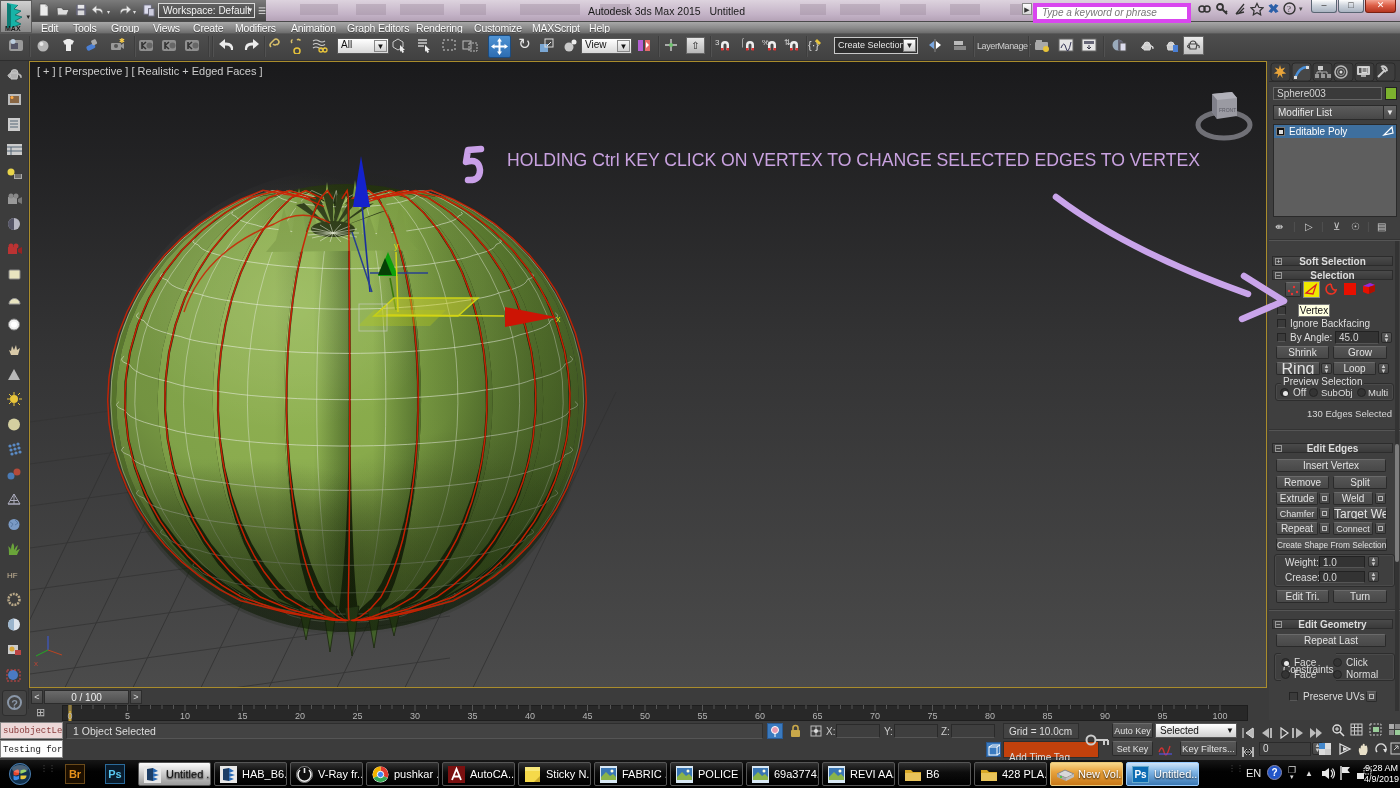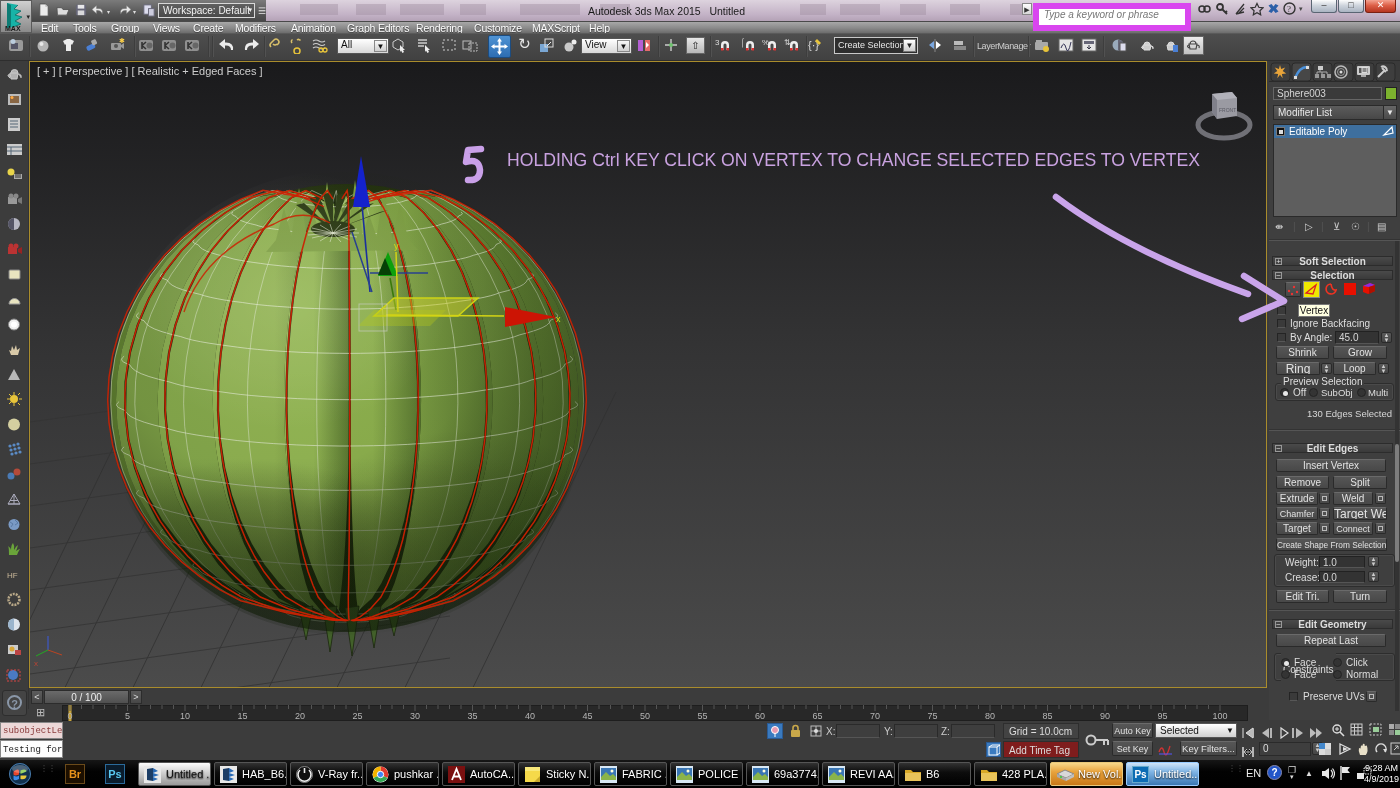--- a/index.html
+++ b/index.html
@@ -77,21 +77,21 @@
     <div class="abs" style="left:460px;top:4px;width:26px;height:11px;background:#9a8a9c;opacity:0.4;z-index:2"></div>
     <div class="abs" style="left:520px;top:4px;width:60px;height:11px;background:#9a8a9c;opacity:0.4;z-index:2"></div>
     <div class="abs" style="left:600px;top:4px;width:30px;height:11px;background:#9a8a9c;opacity:0.4;z-index:2"></div>
     <div class="abs" style="left:800px;top:4px;width:26px;height:11px;background:#9a8a9c;opacity:0.4;z-index:2"></div>
     <div class="abs" style="left:840px;top:4px;width:40px;height:11px;background:#9a8a9c;opacity:0.4;z-index:2"></div>
     <div class="abs" style="left:900px;top:4px;width:26px;height:11px;background:#9a8a9c;opacity:0.4;z-index:2"></div>
     <div class="abs" style="left:950px;top:4px;width:30px;height:11px;background:#9a8a9c;opacity:0.4;z-index:2"></div>
     <div class="abs" style="left:1010px;top:4px;width:20px;height:11px;background:#9a8a9c;opacity:0.4;z-index:2"></div>
     <div class="abs" style="left:588px;top:5px;width:260px;color:#1a1a1a;font-size:10.5px;z-index:3">Autodesk 3ds Max 2015&nbsp;&nbsp;&nbsp;Untitled</div>
     <div class="abs" style="left:1022px;top:3px;width:10px;height:12px;background:linear-gradient(#fdfdfd,#d8d8d8);border:1px solid #888;color:#333;font-size:7px;text-align:center;line-height:11px;z-index:3">▶</div>
-    <div class="abs" style="left:1033px;top:3px;width:158px;height:28px;background:#fff;border:6px solid #d946ef;color:#777;font-size:10px;font-style:italic;padding-left:5px;z-index:3">Type a keyword or phrase</div>
+    <div class="abs" style="left:1033px;top:3px;width:158px;height:20px;background:#fff;border:4px solid #d946ef;color:#777;font-size:10px;font-style:italic;padding-left:5px;z-index:3">Type a keyword or phrase</div>
     <div class="abs" style="left:1197px;top:2px;z-index:3"><svg width="14" height="14" viewBox="0 0 14 14">
         <circle cx="5" cy="7" r="3" fill="none" stroke="#333" stroke-width="1.5"></circle>
         <circle cx="10" cy="7" r="3" fill="none" stroke="#333" stroke-width="1.5"></circle>
       </svg></div>
     <div class="abs" style="left:1215px;top:2px;z-index:3"><svg width="14" height="14" viewBox="0 0 14 14">
         <circle cx="5" cy="5" r="3" fill="none" stroke="#333" stroke-width="1.8"></circle>
         <path d="M7,7 l5,5 m-2,-1 l2,-2" stroke="#333" stroke-width="1.8" fill="none"></path>
       </svg></div>
     <div class="abs" style="left:1233px;top:2px;z-index:3"><svg width="14" height="14" viewBox="0 0 14 14">
         <path d="M3,12 L11,2 M5,12 L11,6 M3,12 l8,-2" stroke="#333" stroke-width="1.3" fill="none"></path>
@@ -855,21 +855,21 @@
       <div class="abs" style="left:29px;top:243px;width:32px;height:13px;background:#ffffe1;border:1px solid #777;color:#111;font-size:10px;text-align:center;line-height:12px;z-index:6">Vertex</div>
       <div class="chk" style="left:8px;top:245px"></div>
       <div class="chk" style="left:8px;top:258px"></div>
       <div class="lbl" style="left:21px;top:257px">Ignore Backfacing</div>
       <div class="chk" style="left:8px;top:272px"></div>
       <div class="lbl" style="left:21px;top:271px">By Angle:</div>
       <div class="fld" style="left:66px;top:270px;width:44px;height:13px">45.0</div>
       <div class="spn" style="left:112px;top:271px;height:11px">▲<br>▼</div>
       <div class="btn" style="left:7px;top:285px;width:53px;height:13px;line-height:12px;font-size:10px">Shrink</div>
       <div class="btn" style="left:64px;top:285px;width:54px;height:13px;line-height:12px;font-size:10px">Grow</div>
-      <div class="btn" style="left:7px;top:301px;width:44px;height:13px;line-height:12px;font-size:12px">Ring</div>
+      <div class="btn" style="left:7px;top:301px;width:44px;height:13px;line-height:12px;font-size:16px">Ring</div>
       <div class="spn" style="left:52px;top:302px;height:11px">▲<br>▼</div>
       <div class="btn" style="left:64px;top:301px;width:43px;height:13px;line-height:12px;font-size:10px">Loop</div>
       <div class="spn" style="left:109px;top:302px;height:11px">▲<br>▼</div>
       <div class="grp" style="left:6px;top:322px;width:119px;height:18px"></div>
       <div class="lbl" style="left:12px;top:315px;background:#3f3f3f;padding:0 2px">Preview Selection</div>
       <div class="rad on" style="left:11px;top:327px"></div>
       <div class="lbl" style="left:24px;top:326px">Off</div>
       <div class="rad" style="left:40px;top:327px"></div>
       <div class="lbl" style="left:52px;top:326px;font-size:9.5px">SubObj</div>
       <div class="rad" style="left:88px;top:327px"></div>
@@ -886,21 +886,21 @@
       </div>
       <div class="btn" style="left:64px;top:431px;width:40px;height:13px;line-height:12px;font-size:10px">Weld</div>
       <div class="btn" style="left:106px;top:432px;width:11px;height:11px">
         <div style="position:absolute;left:2px;top:2px;width:5px;height:5px;border:1px solid #bbb"></div>
       </div>
       <div class="btn" style="left:7px;top:446px;width:42px;height:13px;line-height:12px;font-size:9px">Chamfer</div>
       <div class="btn" style="left:50px;top:447px;width:11px;height:11px">
         <div style="position:absolute;left:2px;top:2px;width:5px;height:5px;border:1px solid #bbb"></div>
       </div>
       <div class="btn" style="left:64px;top:446px;width:54px;height:13px;line-height:12px;font-size:12px">Target Weld</div>
-      <div class="btn" style="left:7px;top:461px;width:42px;height:13px;line-height:12px;font-size:10px">Target</div>
+      <div class="btn" style="left:7px;top:461px;width:42px;height:13px;line-height:12px;font-size:10px">Repeat</div>
       <div class="btn" style="left:50px;top:462px;width:11px;height:11px">
         <div style="position:absolute;left:2px;top:2px;width:5px;height:5px;border:1px solid #bbb"></div>
       </div>
       <div class="btn" style="left:64px;top:461px;width:40px;height:13px;line-height:12px;font-size:9px">Connect</div>
       <div class="btn" style="left:106px;top:462px;width:11px;height:11px">
         <div style="position:absolute;left:2px;top:2px;width:5px;height:5px;border:1px solid #bbb"></div>
       </div>
       <div class="btn" style="left:7px;top:477px;width:111px;height:13px;line-height:12px;font-size:8.3px">Create Shape From Selection</div>
       <div class="grp" style="left:5px;top:493px;width:121px;height:33px"></div>
       <div class="lbl" style="left:16px;top:496px">Weight:</div>
@@ -1068,20 +1068,21 @@
       <text x="870.5" y="14" fill="#b5b5b5" font-size="9" text-anchor="middle" font-family="Liberation Sans">75</text>
       <text x="928.0" y="14" fill="#b5b5b5" font-size="9" text-anchor="middle" font-family="Liberation Sans">80</text>
       <text x="985.5" y="14" fill="#b5b5b5" font-size="9" text-anchor="middle" font-family="Liberation Sans">85</text>
       <text x="1043.0" y="14" fill="#b5b5b5" font-size="9" text-anchor="middle" font-family="Liberation Sans">90</text>
       <text x="1100.5" y="14" fill="#b5b5b5" font-size="9" text-anchor="middle" font-family="Liberation Sans">95</text>
       <text x="1158.0" y="14" fill="#b5b5b5" font-size="9" text-anchor="middle" font-family="Liberation Sans">100</text>
     </svg>
     <div class="abs" id="statusbg"></div>
     <div class="abs mono" style="left:0px;top:722px;width:63px;height:17px;background:#edd8d8;border:1px solid #888;color:#8a3a3a;font-size:9px;padding:3px 0 0 2px;overflow:hidden">subobjectLe</div>
     <div class="abs mono" style="left:0px;top:740px;width:63px;height:18px;background:#fdfdfd;border:1px solid #888;color:#222;font-size:9px;padding:4px 0 0 2px;overflow:hidden">Testing for</div>
+    <div class="abs" style="left:66px;top:723px;width:697px;height:16px;background:#434343;border:1px solid #2e2e2e;border-bottom-color:#555;color:#ddd;font-size:10.5px;padding:1px 0 0 6px">1 Object Selected</div>
     <div class="abs" style="left:767px;top:723px;width:16px;height:16px;background:#3a7abf;border:1px solid #2a5a93"><svg width="14" height="14">
         <circle cx="7" cy="6" r="3.5" fill="#e89ab0" stroke="#fff"></circle>
         <path d="M7,9 l0,4" stroke="#fff"></path>
       </svg></div>
     <div class="abs" style="left:789px;top:724px"><svg width="13" height="14">
         <rect x="2" y="6" width="9" height="7" rx="1" fill="#c9a84a"></rect>
         <path d="M4,6 v-2 a2.5,2.5 0 0 1 5,0 v2" fill="none" stroke="#c9a84a" stroke-width="1.6"></path>
       </svg></div>
     <div class="abs" style="left:809px;top:724px"><svg width="14" height="14">
         <rect x="2" y="2" width="10" height="10" fill="none" stroke="#bbb"></rect>
@@ -1092,21 +1093,21 @@
     <div class="abs" style="left:836px;top:724px;width:44px;height:14px;background:#3e3e3e;border:1px solid #2a2a2a;border-bottom-color:#555"></div>
     <div class="abs" style="left:884px;top:726px;color:#ccc;font-size:10px">Y:</div>
     <div class="abs" style="left:894px;top:724px;width:44px;height:14px;background:#3e3e3e;border:1px solid #2a2a2a;border-bottom-color:#555"></div>
     <div class="abs" style="left:941px;top:726px;color:#ccc;font-size:10px">Z:</div>
     <div class="abs" style="left:951px;top:724px;width:44px;height:14px;background:#3e3e3e;border:1px solid #2a2a2a;border-bottom-color:#555"></div>
     <div class="abs" style="left:1003px;top:723px;width:76px;height:16px;background:#434343;border:1px solid #2e2e2e;color:#ddd;font-size:10px;padding:2px 0 0 5px">Grid = 10.0cm</div>
     <div class="abs" style="left:986px;top:742px;width:15px;height:15px;background:#3a7abf;border:1px solid #2a5a93"><svg width="13" height="13">
         <rect x="2" y="3" width="8" height="8" fill="none" stroke="#fff"></rect>
         <path d="M2,3 l3,-2 l8,0 l0,8 l-3,2 M10,3 l3,-2" stroke="#fff" fill="none"></path>
       </svg></div>
-    <div class="abs" style="left:1003px;top:741px;width:76px;height:17px;background:#7f1d1d;border:1px solid #2e2e2e;color:#ddd;font-size:10px;padding:3px 0 0 5px">Add Time Tag</div>
+    <div class="abs" style="left:1003px;top:741px;width:96px;height:17px;background:#c2410c;border:1px solid #2e2e2e;color:#ddd;font-size:10px;padding:10px 0 0 5px">Add Time Tag</div>
     <svg class="abs" style="left:1085px;top:728px" width="26" height="24">
       <circle cx="6" cy="12" r="4.5" fill="none" stroke="#ccc" stroke-width="2"></circle>
       <path d="M10,12 h13 M19,12 v5 M23,12 v5" stroke="#ccc" stroke-width="2"></path>
     </svg>
     <div class="btn" style="left:1112px;top:723px;width:41px;height:15px;line-height:14px;font-size:9px">Auto Key</div>
     <div class="btn" style="left:1112px;top:741px;width:41px;height:15px;line-height:14px;font-size:9px">Set Key</div>
     <div class="abs" style="left:1155px;top:723px;width:82px;height:15px;background:linear-gradient(#fff,#d0d0d0);border:1px solid #555;color:#111;font-size:10px;padding:1px 0 0 4px">Selected<span style="position:absolute;right:2px;top:2px;font-size:8px">▼</span></div>
     <svg class="abs" style="left:1157px;top:742px" width="18" height="14">
       <path d="M2,10 q3,-8 5,0 t6,-6" stroke="#c33" fill="none" stroke-width="1.3"></path>
       <path d="M2,12 h13" stroke="#55f"></path>

